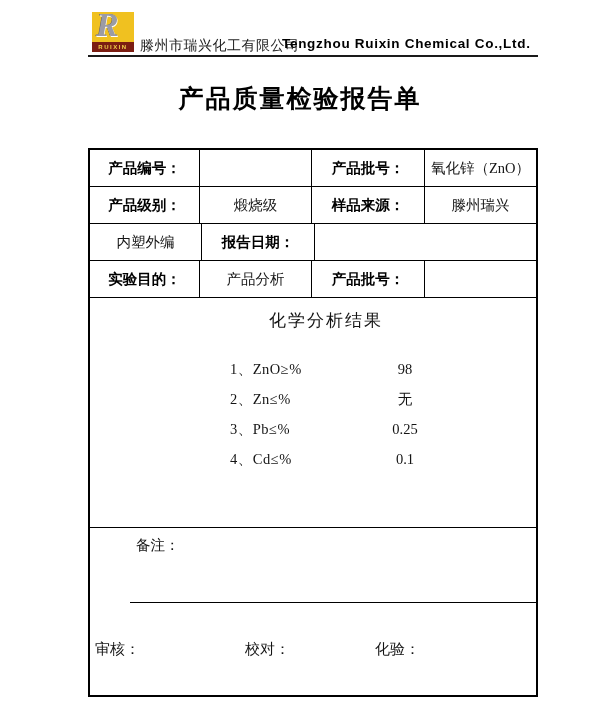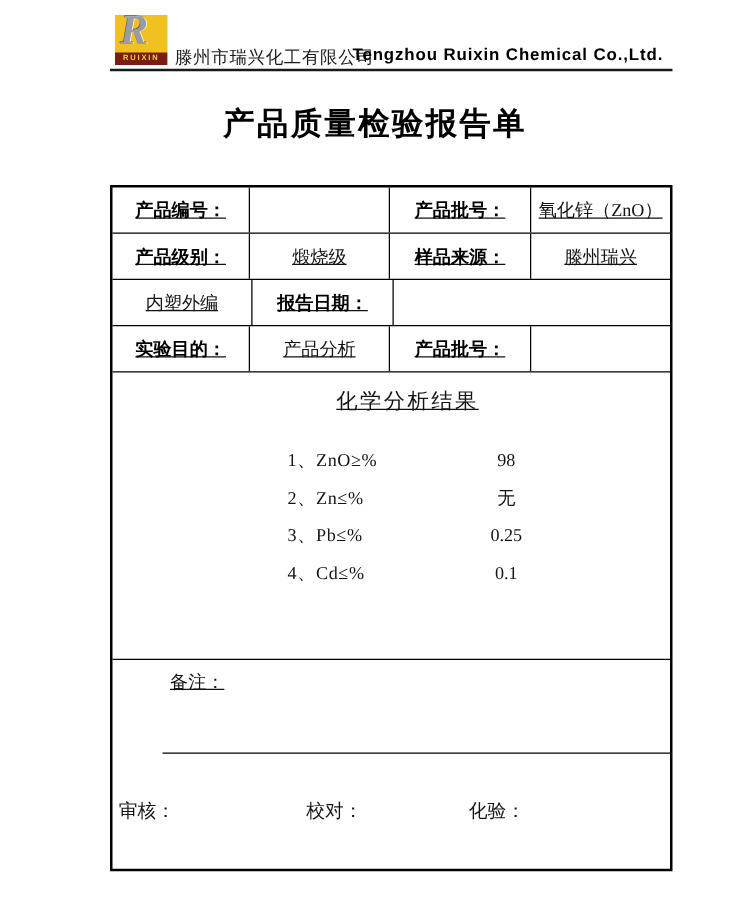--- a/index.html
+++ b/index.html
@@ -64,21 +64,20 @@
     letter-spacing:2px;
   }
 
   
   .report-table {
     position:absolute; left:88px; top:148px;
     width:450px; height:549px;
     border:2px solid #000;
     display:flex; flex-direction:column;
     background:#fff;
-    text-decoration:underline;
   }
   .info-row {
     display:flex;
     height:37px; flex:0 0 37px;
     border-bottom:1.5px solid #000;
   }
   .cell {
     display:flex; align-items:center; justify-content:center;
     border-right:1.5px solid #000;
     white-space:nowrap; overflow:hidden;

